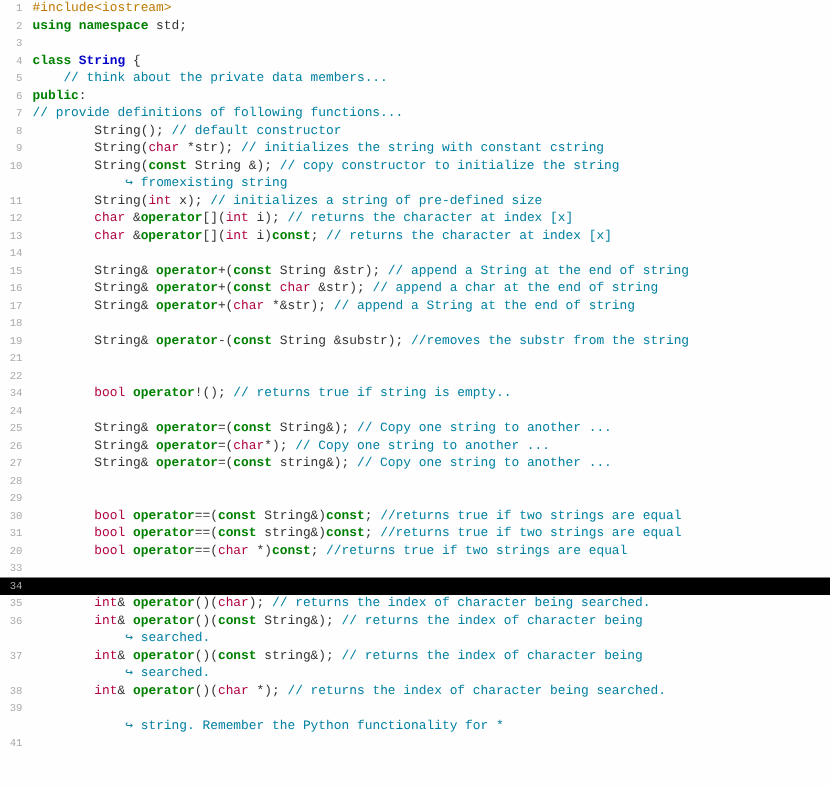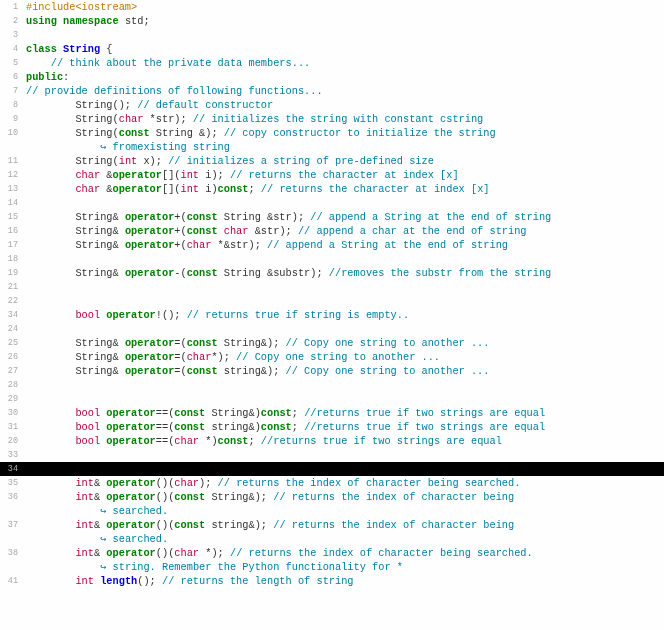--- a/index.html
+++ b/index.html
@@ -194,20 +194,23 @@
     </div>
     <div class="line">
       <div class="ln"></div>
       <div class="code">            <span class="cm">↪ </span><span class="cm">searched.</span></div>
     </div>
     <div class="line">
       <div class="ln">38</div>
       <div class="code">        <span class="tp">int</span><span class="nm">&amp; </span><span class="kw">operator</span><span class="nm">()(</span><span class="tp">char</span><span class="nm"> *); </span><span class="cm">// returns the index of character being searched.</span></div>
     </div>
     <div class="line">
+      <div class="ln">39</div>
+      <div class="code"></div>
+    </div>
+    <div class="line">
       <div class="ln"></div>
       <div class="code">            <span class="cm">↪ </span><span class="cm">string. Remember the Python functionality for *</span></div>
     </div>
     <div class="line">
       <div class="ln">41</div>
-      <div class="code">        <span class="tp">int</span><span class="nm"> </span><span class="cls">length</span><span class="nm">(); </span><span class="cm">// returns the length of string</span></div>
     </div>
   </div>
 
 </body></html>

